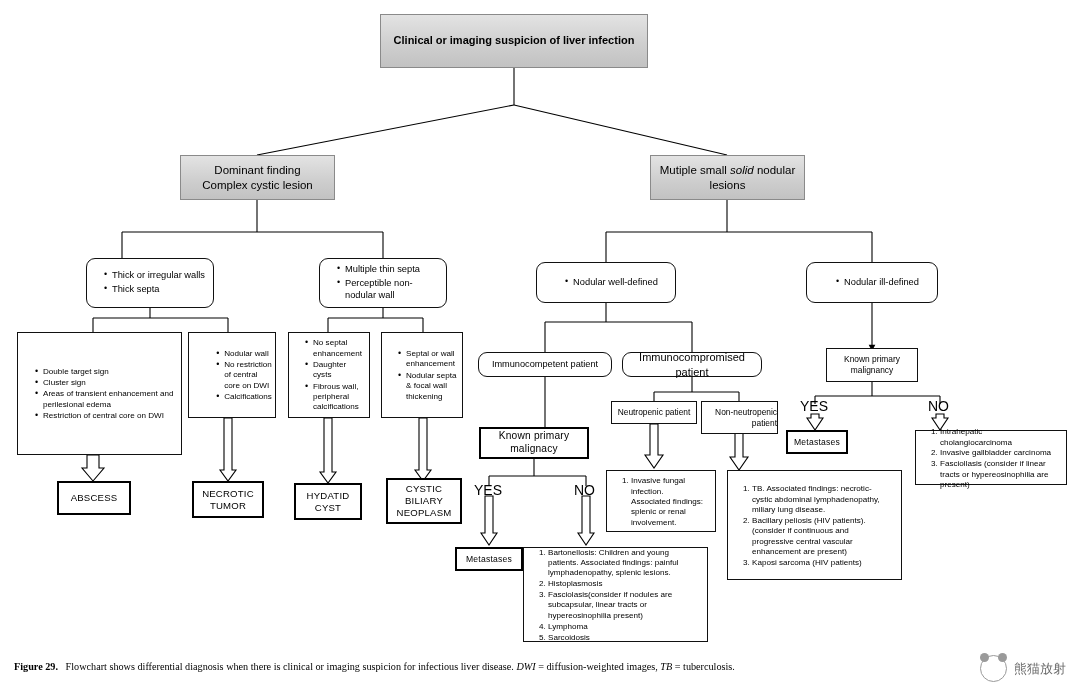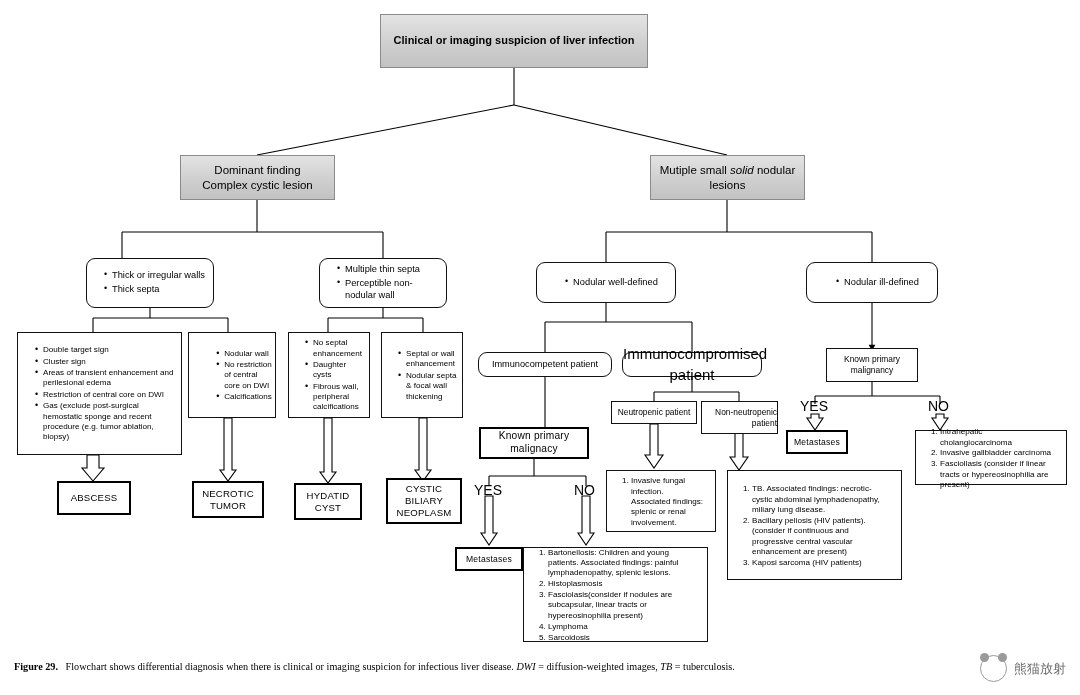--- a/index.html
+++ b/index.html
@@ -166,21 +166,20 @@
       <li>Nodular ill-defined</li>
     </ul>
   </div>
 
   <div class="node listbox" style="left:17px;top:332px;width:165px;height:123px;padding:6px 5px 4px 14px;">
     <ul class="b">
       <li>Double target sign</li>
       <li>Cluster sign</li>
       <li>Areas of transient enhancement and perilesional edema</li>
       <li>Restriction of central core on DWI</li>
-      <li>Gas (exclude post-surgical hemostatic sponge and recent procedure (e.g. tumor ablation, biopsy)</li>
     </ul>
   </div>
 
   <div class="node listbox" style="left:188px;top:332px;width:88px;height:86px;padding:6px 4px 4px 25px;">
     <ul class="b">
       <li>Nodular wall</li>
       <li>No restriction of central core on DWI</li>
       <li>Calcifications</li>
     </ul>
   </div>
@@ -223,21 +222,21 @@
       <span>CYSTIC</span><br>
       <span>BILIARY</span><br>
       <span>NEOPLASM</span>
     </span>
   </div>
 
   <div class="node rounded ctr" style="left:478px;top:352px;width:134px;height:25px;font-size:9.2px;text-align:center;">
     <span class="inner">Immunocompetent patient</span>
   </div>
 
-  <div class="node rounded ctr" style="left:622px;top:352px;width:140px;height:25px;font-size:15px;text-align:center;">
+  <div class="node rounded ctr" style="left:622px;top:352px;width:140px;height:25px;font-size:11px;text-align:center;">
     <span class="inner">Immunocompromised patient</span>
   </div>
 
   <div class="node listbox ctr" style="left:611px;top:401px;width:86px;height:23px;font-size:8.4px;text-align:center;">
     <span class="inner">Neutropenic patient</span>
   </div>
 
   <div class="node listbox ctr" style="left:701px;top:401px;width:77px;height:33px;font-size:8.4px;text-align:right;">
     <span class="inner">
       <span>Non-neutropenic</span><br>

